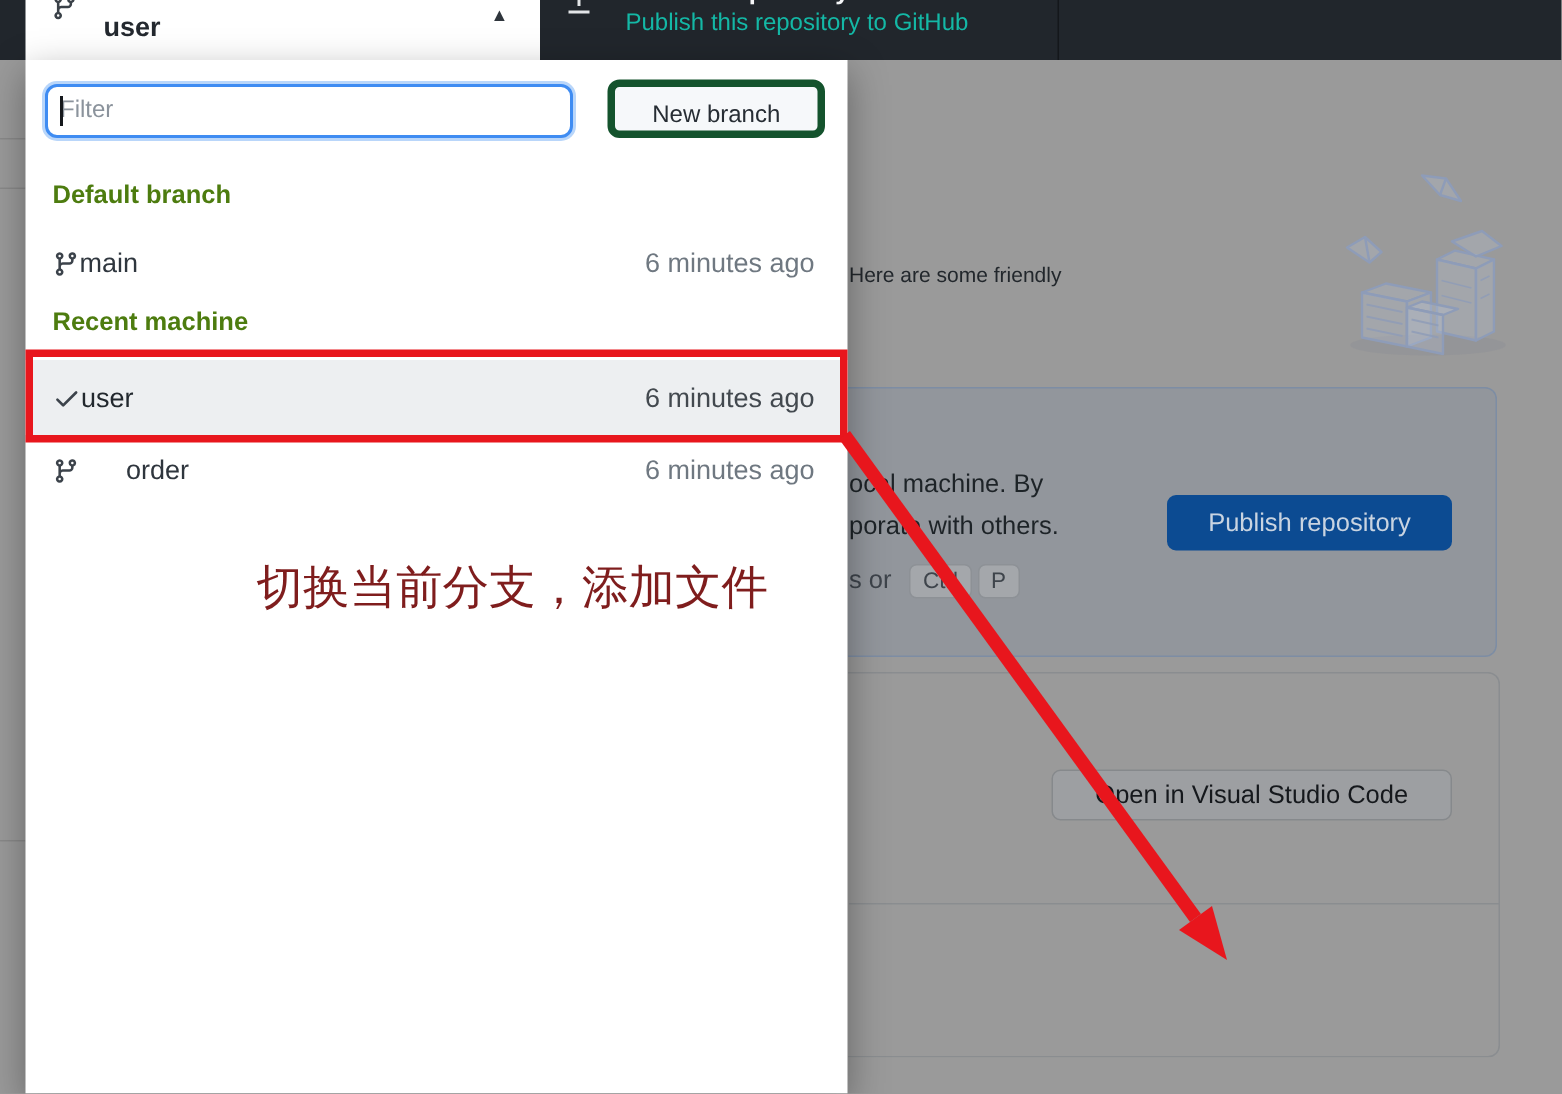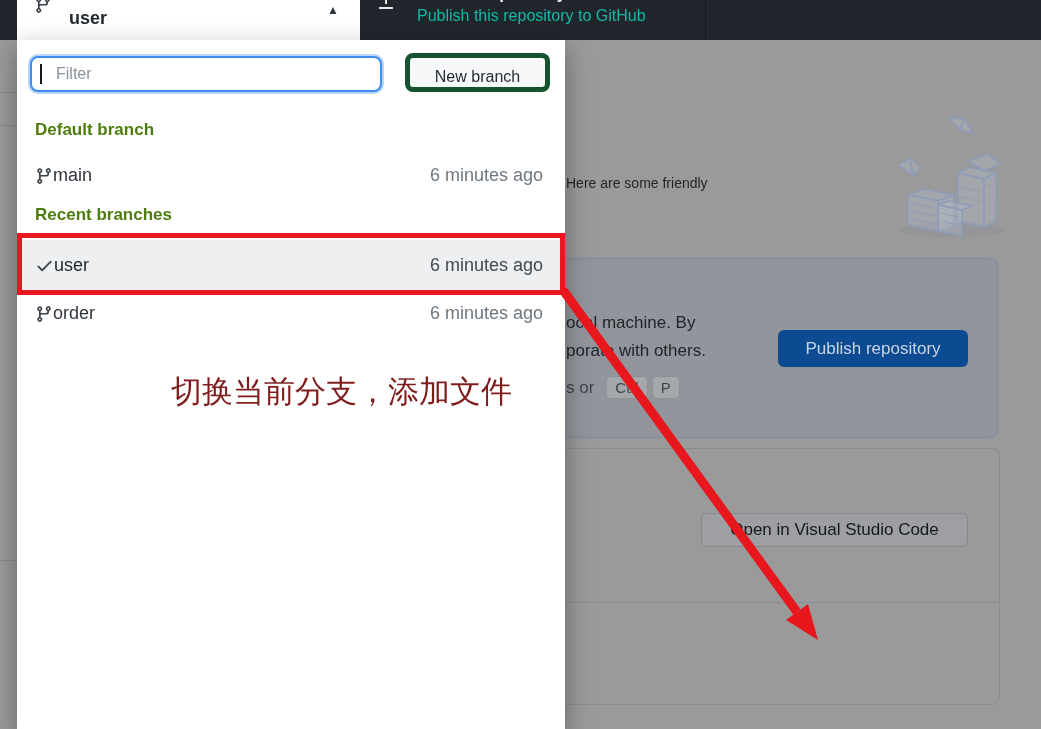--- a/index.html
+++ b/index.html
@@ -42,37 +42,37 @@
   .btn-gray { position:absolute; height:34px; line-height:32px; background:#9d9fa2; border:1px solid #86898c;
               border-radius:6px; color:#15181c; font-size:17px; text-align:center; cursor:pointer; }
   .btn-vscode { left:701px; top:473px; width:267px; }
   .btn-explorer { left:792px; top:601px; width:176px; }
 
   
   .panel { position:absolute; left:17px; top:40px; width:548px; height:689px; background:#ffffff;
            box-shadow:0 8px 24px rgba(0,0,0,0.35); z-index:10; }
   .filter-input { position:absolute; left:13px; top:16px; width:352px; height:36px;
                   border:2px solid #3f8cf2; border-radius:8px; box-shadow:0 0 0 2px #b9d6fa;
-                  font-size:16px; color:#24292f; padding-left:24px; outline:none; background:#fff;
+                  font-size:16px; color:#24292f; padding-left:8px; outline:none; background:#fff;
                   font-family:"Liberation Sans","DejaVu Sans",sans-serif; }
   .filter-input::placeholder { color:#8b939c; }
   .caret { position:absolute; left:23px; top:24px; width:2px; height:20px; background:#15181c; }
   .btn-newbranch { position:absolute; left:388px; top:13px; width:145px; height:39px; line-height:37px;
                    background:#f6f8fa; border:5px solid #14532d; border-radius:8px;
                    font-size:16px; color:#272d34; text-align:center; cursor:pointer; }
   .dd-heading { position:absolute; left:18px; font-size:17px; font-weight:bold; color:#4d7c0f; }
   .dd-row { position:absolute; left:0; width:548px; display:flex; align-items:center; padding-left:18px; cursor:pointer; }
   .dd-row .row-icon { flex:0 0 auto; color:#3c434b; }
   .dd-row .row-name { font-size:18px; color:#2f363e; }
   .dd-row .row-time { margin-left:auto; margin-right:22px; font-size:18px; color:#6f7881; }
   .row-main  { top:113px; height:45px; }
   .row-user  { top:200px; height:50px; background:#edeff1; }
   .row-user .row-name { color:#22282e; }
   .row-user .row-time { color:#43494f; }
-  .row-order { top:252px; height:43px; }
+  .row-order { top:252px; height:43px;gap:31px; }
 
   
   .red-box { position:absolute; left:17px; top:233px; width:548px; height:62px;
              border:5px solid #e8161d; z-index:20; }
   .arrow-svg { position:absolute; left:540px; top:270px; z-index:25; }
   .callout { position:absolute; left:171px; top:371px; font-size:31px; color:#7f1d1d;
              z-index:30; white-space:nowrap; font-family:"Liberation Sans","DejaVu Sans",sans-serif; }
 
   .illu { position:absolute; left:880px; top:63px; }
 </style>
@@ -161,21 +161,21 @@
     <div class="dd-heading" style="top:80px">Default branch</div>
 
     <div class="dd-row row-main">
       <svg class="row-icon" width="18" height="18" viewBox="0 0 16 16">
         <path fill="currentColor" d="M9.5 3.25a2.25 2.25 0 1 1 3 2.122V6A2.5 2.5 0 0 1 10 8.5H6a1 1 0 0 0-1 1v1.128a2.251 2.251 0 1 1-1.5 0V5.372a2.25 2.25 0 1 1 1.5 0v1.836A2.493 2.493 0 0 1 6 7h4a1 1 0 0 0 1-1v-.628a2.25 2.25 0 0 1-1.5-2.122ZM4.25 12a.75.75 0 1 0 0 1.5.75.75 0 0 0 0-1.5ZM3.5 3.25a.75.75 0 1 0 1.5 0 .75.75 0 0 0-1.5 0Zm8.25-.75a.75.75 0 1 0 0 1.5.75.75 0 0 0 0-1.5Z"></path>
       </svg>
       <span class="row-name">main</span>
       <span class="row-time">6 minutes ago</span>
     </div>
 
-    <div class="dd-heading" style="top:165px">Recent branches</div>
+    <div class="dd-heading" style="top:165px">Recent machine</div>
 
     <div class="dd-row row-user">
       <svg class="row-icon" width="19" height="19" viewBox="0 0 16 16">
         <path fill="currentColor" d="M13.78 4.22a.75.75 0 0 1 0 1.06l-7.25 7.25a.75.75 0 0 1-1.06 0L2.22 9.28a.751.751 0 0 1 .018-1.042.751.751 0 0 1 1.042-.018L6 10.94l6.72-6.72a.75.75 0 0 1 1.06 0Z"></path>
       </svg>
       <span class="row-name">user</span>
       <span class="row-time">6 minutes ago</span>
     </div>
 
     <div class="dd-row row-order">

